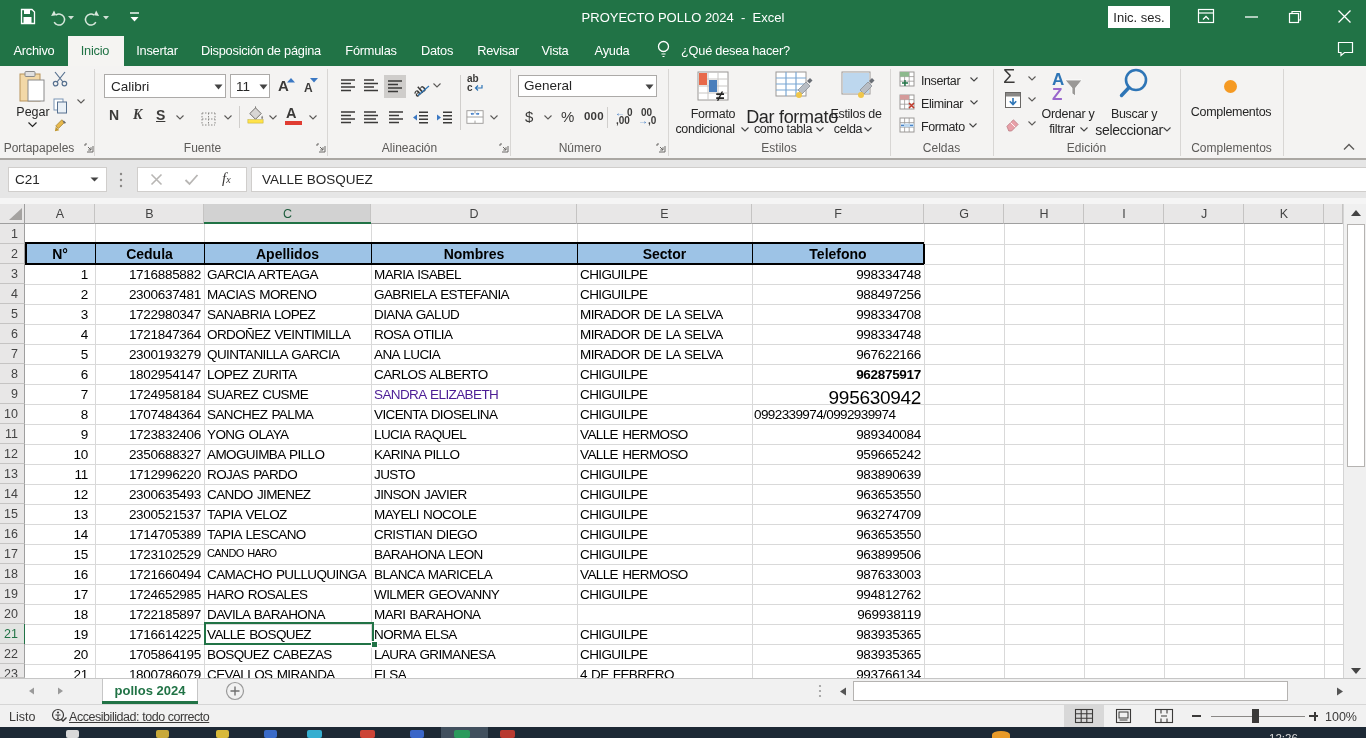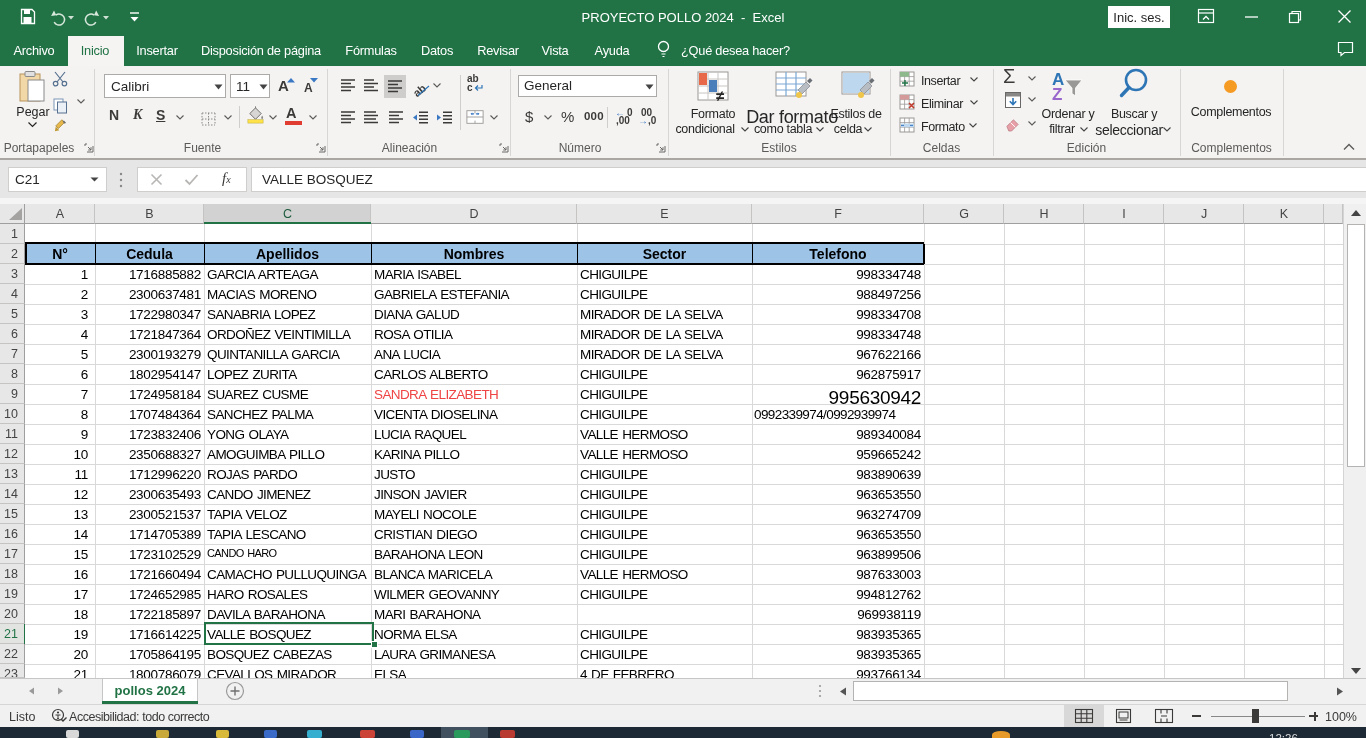--- a/index.html
+++ b/index.html
@@ -551,25 +551,25 @@
 <div class="tx" style="left:95px;top:347px;font-size:13.5px;color:#000;width:106px;text-align:right;letter-spacing:-0.3px;">2300193279</div>
 <div class="tx" style="left:207px;top:347px;font-size:13.5px;color:#000;letter-spacing:-0.6px;word-spacing:1px;">QUINTANILLA GARCIA</div>
 <div class="tx" style="left:374px;top:347px;font-size:13.5px;color:#000;letter-spacing:-0.6px;word-spacing:1px;">ANA LUCIA</div>
 <div class="tx" style="left:580px;top:347px;font-size:13.5px;color:#000;letter-spacing:-0.6px;word-spacing:1px;">MIRADOR DE LA SELVA</div>
 <div class="tx" style="left:752px;top:347px;font-size:13.5px;color:#000;width:169px;text-align:right;letter-spacing:-0.3px;">967622166</div>
 <div class="tx" style="left:25px;top:367px;font-size:13.5px;color:#000;width:63px;text-align:right;letter-spacing:-0.3px;">6</div>
 <div class="tx" style="left:95px;top:367px;font-size:13.5px;color:#000;width:106px;text-align:right;letter-spacing:-0.3px;">1802954147</div>
 <div class="tx" style="left:207px;top:367px;font-size:13.5px;color:#000;letter-spacing:-0.6px;word-spacing:1px;">LOPEZ ZURITA</div>
 <div class="tx" style="left:374px;top:367px;font-size:13.5px;color:#000;letter-spacing:-0.6px;word-spacing:1px;">CARLOS ALBERTO</div>
 <div class="tx" style="left:580px;top:367px;font-size:13.5px;color:#000;letter-spacing:-0.6px;word-spacing:1px;">CHIGUILPE</div>
-<div class="tx" style="left:752px;top:367px;font-size:13.5px;color:#000;width:169px;text-align:right;letter-spacing:-0.3px;">962875917</div>
+<div class="tx" style="left:752px;top:367px;font-size:13.5px;color:#000;width:169px;text-align:right;letter-spacing:-0.3px;font-weight:bold;">962875917</div>
 <div class="tx" style="left:25px;top:387px;font-size:13.5px;color:#000;width:63px;text-align:right;letter-spacing:-0.3px;">7</div>
 <div class="tx" style="left:95px;top:387px;font-size:13.5px;color:#000;width:106px;text-align:right;letter-spacing:-0.3px;">1724958184</div>
 <div class="tx" style="left:207px;top:387px;font-size:13.5px;color:#000;letter-spacing:-0.6px;word-spacing:1px;">SUAREZ CUSME</div>
-<div class="tx" style="left:374px;top:387px;font-size:13.5px;color:#ef4444;letter-spacing:-0.6px;word-spacing:1px;">SANDRA ELIZABETH</div>
+<div class="tx" style="left:374px;top:387px;font-size:13.5px;color:#4c1d95;letter-spacing:-0.6px;word-spacing:1px;">SANDRA ELIZABETH</div>
 <div class="tx" style="left:580px;top:387px;font-size:13.5px;color:#000;letter-spacing:-0.6px;word-spacing:1px;">CHIGUILPE</div>
 <div class="tx" style="left:752px;top:387px;font-size:19px;color:#000;width:169px;text-align:right;letter-spacing:-0.3px;">995630942</div>
 <div class="tx" style="left:25px;top:407px;font-size:13.5px;color:#000;width:63px;text-align:right;letter-spacing:-0.3px;">8</div>
 <div class="tx" style="left:95px;top:407px;font-size:13.5px;color:#000;width:106px;text-align:right;letter-spacing:-0.3px;">1707484364</div>
 <div class="tx" style="left:207px;top:407px;font-size:13.5px;color:#000;letter-spacing:-0.6px;word-spacing:1px;">SANCHEZ PALMA</div>
 <div class="tx" style="left:374px;top:407px;font-size:13.5px;color:#000;letter-spacing:-0.6px;word-spacing:1px;">VICENTA DIOSELINA</div>
 <div class="tx" style="left:580px;top:407px;font-size:13.5px;color:#000;letter-spacing:-0.6px;word-spacing:1px;">CHIGUILPE</div>
 <div class="tx" style="left:754px;top:407px;font-size:13.5px;color:#000;letter-spacing:-0.6px;">0992339974/0992939974</div>
 <div class="tx" style="left:25px;top:427px;font-size:13.5px;color:#000;width:63px;text-align:right;letter-spacing:-0.3px;">9</div>
 <div class="tx" style="left:95px;top:427px;font-size:13.5px;color:#000;width:106px;text-align:right;letter-spacing:-0.3px;">1723832406</div>
@@ -637,21 +637,21 @@
 <div class="tx" style="left:580px;top:627px;font-size:13.5px;color:#000;letter-spacing:-0.6px;word-spacing:1px;">CHIGUILPE</div>
 <div class="tx" style="left:752px;top:627px;font-size:13.5px;color:#000;width:169px;text-align:right;letter-spacing:-0.3px;">983935365</div>
 <div class="tx" style="left:25px;top:647px;font-size:13.5px;color:#000;width:63px;text-align:right;letter-spacing:-0.3px;">20</div>
 <div class="tx" style="left:95px;top:647px;font-size:13.5px;color:#000;width:106px;text-align:right;letter-spacing:-0.3px;">1705864195</div>
 <div class="tx" style="left:207px;top:647px;font-size:13.5px;color:#000;letter-spacing:-0.6px;word-spacing:1px;">BOSQUEZ CABEZAS</div>
 <div class="tx" style="left:374px;top:647px;font-size:13.5px;color:#000;letter-spacing:-0.6px;word-spacing:1px;">LAURA GRIMANESA</div>
 <div class="tx" style="left:580px;top:647px;font-size:13.5px;color:#000;letter-spacing:-0.6px;word-spacing:1px;">CHIGUILPE</div>
 <div class="tx" style="left:752px;top:647px;font-size:13.5px;color:#000;width:169px;text-align:right;letter-spacing:-0.3px;">983935365</div>
 <div class="tx" style="left:25px;top:667px;font-size:13.5px;color:#000;width:63px;text-align:right;letter-spacing:-0.3px;height:12px;overflow:hidden;">21</div>
 <div class="tx" style="left:95px;top:667px;font-size:13.5px;color:#000;width:106px;text-align:right;letter-spacing:-0.3px;height:12px;overflow:hidden;">1800786079</div>
-<div class="tx" style="left:207px;top:667px;font-size:13.5px;color:#000;letter-spacing:-0.6px;word-spacing:1px;height:12px;overflow:hidden;">CEVALLOS MIRADOR</div>
+<div class="tx" style="left:207px;top:667px;font-size:13.5px;color:#000;letter-spacing:-0.6px;word-spacing:1px;height:12px;overflow:hidden;">CEVALLOS MIRANDA</div>
 <div class="tx" style="left:374px;top:667px;font-size:13.5px;color:#000;letter-spacing:-0.6px;word-spacing:1px;height:12px;overflow:hidden;">ELSA</div>
 <div class="tx" style="left:580px;top:667px;font-size:13.5px;color:#000;letter-spacing:-0.6px;word-spacing:1px;height:12px;overflow:hidden;">4 DE FEBRERO</div>
 <div class="tx" style="left:752px;top:667px;font-size:13.5px;color:#000;width:169px;text-align:right;letter-spacing:-0.3px;height:12px;overflow:hidden;">993766134</div>
 <div class="ab" style="left:203.5px;top:621.5px;width:170px;height:23px;border:2px solid #217346;background:transparent;"></div>
 <div class="ab" style="left:371px;top:641px;width:7px;height:6.5px;background:#217346;border:1px solid #fff;"></div>
 <div class="ab" style="left:1343px;top:204px;width:23px;height:474px;background:#f0f0f0;border-left:1px solid #d4d4d4;"></div>
 <div class="ab" style="left:1346px;top:204px;width:20px;height:19px;background:#f0f0f0;"></div>
 <svg class="ab" style="left:1351px;top:210px;" width="10" height="7">
     <path d="M5 0 l5 6 h-10 z" fill="#444"></path>
   </svg>
@@ -688,21 +688,21 @@
     <path d="M1 0.5 v8 l6-4 z" fill="#555"></path>
   </svg>
 <div class="ab" style="left:0px;top:704px;width:1366px;height:23px;background:#f1f1f1;border-top:1px solid #d6d6d6;"></div>
 <div class="tx" style="left:9px;top:710px;font-size:12.5px;color:#3b3a39;">Listo</div>
 <svg class="ab" style="left:51px;top:708px;" width="16" height="16" viewBox="0 0 16 16">
 <circle cx="7" cy="7" r="5.5" fill="none" stroke="#3b3a39" stroke-width="1.2"></circle>
 <circle cx="7" cy="4.5" r="1.1" fill="#3b3a39"></circle>
 <path d="M4.5 7 h5 M7 7 v3 M5.5 12 l1.5-2 1.5 2" stroke="#3b3a39" stroke-width="1" fill="none"></path>
 <path d="M10 11 l2 2 3.5-3.5" stroke="#3b3a39" stroke-width="1.4" fill="none"></path>
 </svg>
-<div class="tx" style="left:69px;top:710px;font-size:12.5px;color:#3b3a39;letter-spacing:-0.45px;">Accesibilidad: todo correcto</div>
+<div class="tx" style="left:69px;top:710px;font-size:12.5px;color:#3b3a39;letter-spacing:-0.45px;text-decoration:underline;">Accesibilidad: todo correcto</div>
 <div class="ab" style="left:1064px;top:705px;width:40px;height:22px;background:#d8d8d8;"></div>
 <svg class="ab" style="left:1075px;top:709px;" width="18" height="14" viewBox="0 0 18 14">
 <g stroke="#3b3a39" stroke-width="1.1">
       <rect x="0.5" y="0.5" width="17" height="13" fill="none"></rect>
       <path d="M0.5 4.8 h17 M0.5 9.2 h17 M6.2 0.5 v13 M11.8 0.5 v13"></path>
     </g>
 </svg>
 <svg class="ab" style="left:1115px;top:708px;" width="17" height="16" viewBox="0 0 17 16">
 <rect x="1.5" y="1.5" width="14" height="13" fill="none" stroke="#3b3a39" stroke-width="1.1"></rect>
 <rect x="4" y="4" width="9" height="6" fill="none" stroke="#3b3a39" stroke-width="1"></rect>

